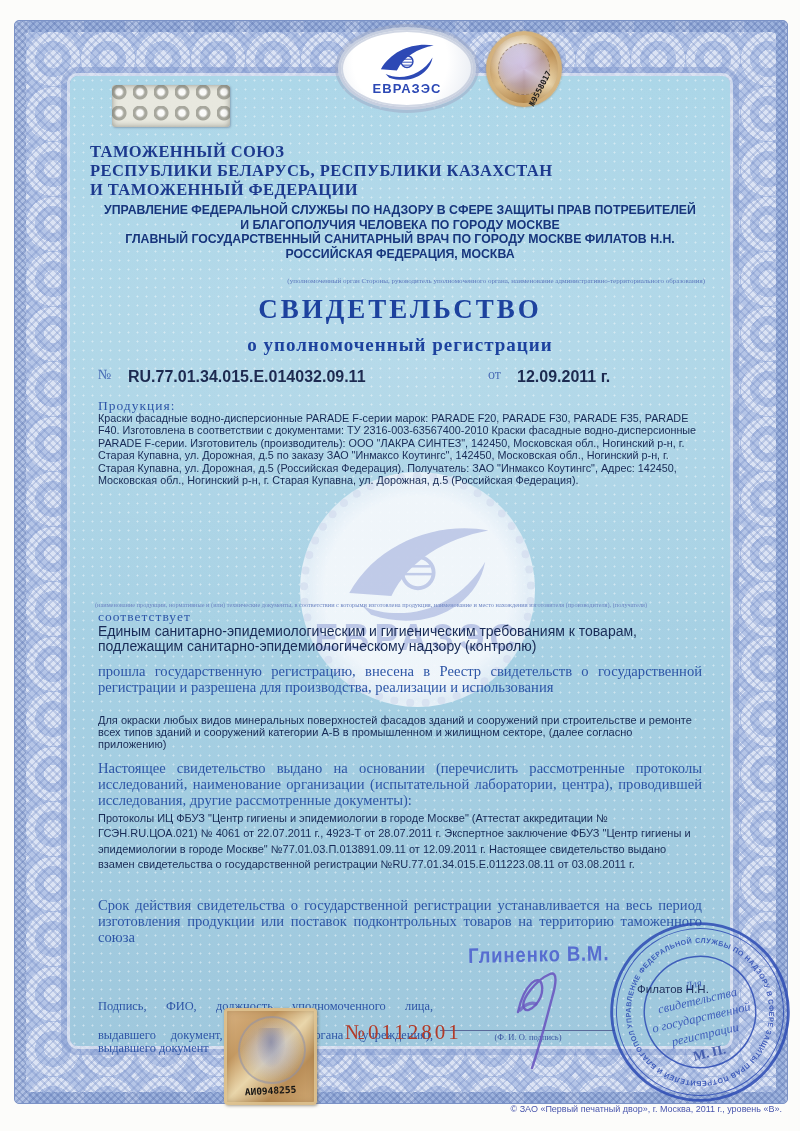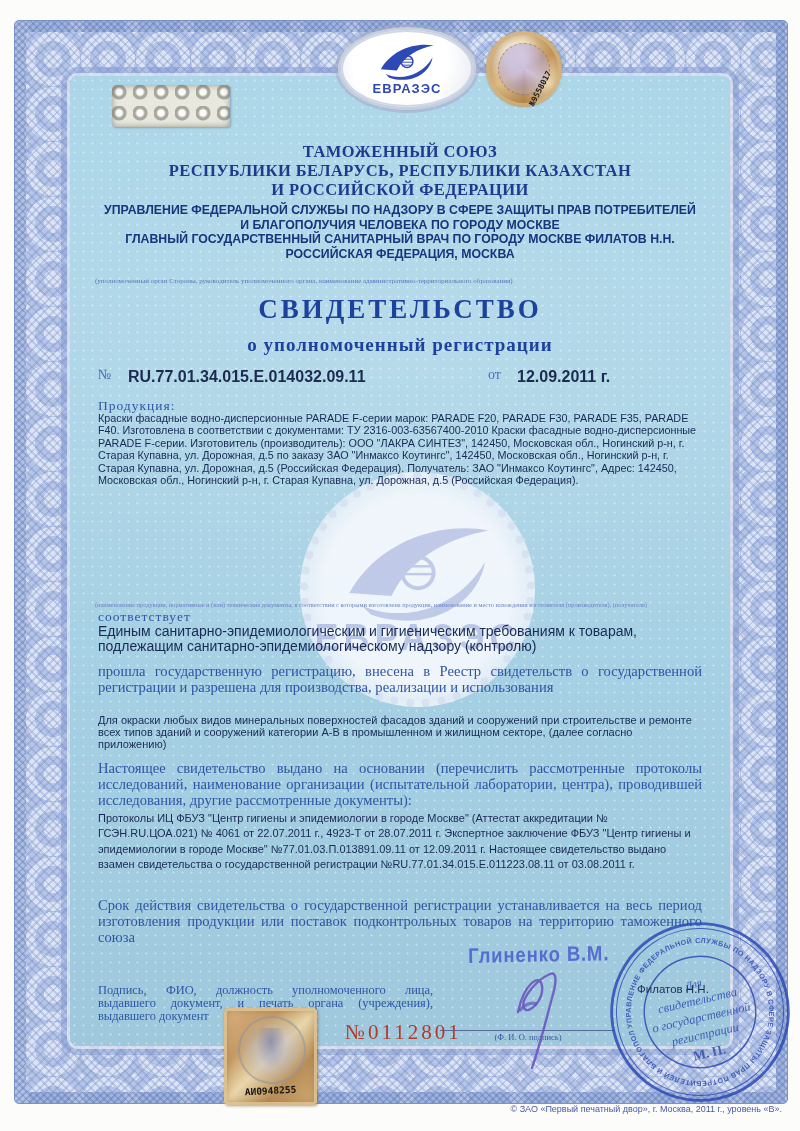--- a/index.html
+++ b/index.html
@@ -77,32 +77,32 @@
     left:112px;top:85px;width:118px;height:42px;border-radius:3px;
     background-color:#cfcfc6;
     background-image:
       radial-gradient(circle at 7px 7px, rgba(255,255,255,.9) 0 3px, rgba(150,150,140,.7) 5px 7px, rgba(235,235,226,.9) 8px 10px);
     background-size:21px 21px;
     box-shadow:inset 0 0 6px rgba(90,90,80,.6), 1px 1px 2px rgba(80,90,120,.4);
     z-index:6;
   }
 
   
-  .union-block{left:90px;top:142px;width:620px;text-align:center;z-index:5;}
+  .union-block{left:90px;top:142px;width:620px;text-align:left;z-index:5;}
   .union-line{
     font-family:"Liberation Serif",serif;font-weight:bold;font-size:16.5px;line-height:19px;
     color:#1d3a8e;letter-spacing:.4px;
   }
   .authority-block{left:100px;top:203px;width:600px;text-align:center;z-index:5;}
   .authority-line{
     font-family:"Liberation Sans",sans-serif;font-weight:bold;font-size:12.3px;line-height:14.6px;
     color:#17357c;
   }
   .header-note{
-    left:95px;top:277px;width:610px;text-align:left;
+    left:95px;top:277px;width:610px;text-align:right;
     font-family:"Liberation Serif",serif;font-size:7px;color:#5c78bc;z-index:5;
   }
 
   
   .title-main{
     left:100px;top:294px;width:600px;text-align:center;
     font-family:"Liberation Serif",serif;font-weight:bold;font-size:27px;letter-spacing:3px;
     color:#1d429e;z-index:5;
   }
   .title-sub{
@@ -147,21 +147,21 @@
   
   .registrar-stamp{
     left:468px;top:944px;
     font-family:"Liberation Sans",sans-serif;font-weight:bold;font-size:21px;color:#4f63cf;
     letter-spacing:1px;transform:scaleX(.88) rotate(-1deg);transform-origin:left top;opacity:.9;z-index:7;
   }
   .sign-caption{left:98px;top:984px;width:335px;z-index:5;}
   .sign-caption .cap-line{
     font-family:"Liberation Serif",serif;font-size:12.4px;line-height:13.1px;color:#2d55a6;
   }
-  .sign-caption .cap-line.stretch{text-align-last:justify;}
+  .sign-caption .cap-line.stretch{text-align-last:justify;margin-top:16px;}
   .sig-line{left:440px;top:1030px;width:175px;border-top:1px solid #5a6a9a;z-index:5;}
   .sig-note{
     left:448px;top:1032px;width:160px;text-align:center;
     font-family:"Liberation Serif",serif;font-size:8.5px;color:#3c56a0;z-index:5;
   }
   .official-name{
     left:637px;top:983px;font-family:"Liberation Sans",sans-serif;font-weight:normal;
     font-size:11.5px;color:#1c2c58;z-index:9;
   }
   .doc-serial{
@@ -223,21 +223,21 @@
 </div>
 
 <div class="abs holo-circle">
   <div class="holo-inner"></div>
   <div class="holo-serial-top">№9558017</div>
 </div>
 
 <div class="abs union-block">
   <div class="union-line">ТАМОЖЕННЫЙ СОЮЗ</div>
   <div class="union-line">РЕСПУБЛИКИ БЕЛАРУСЬ, РЕСПУБЛИКИ КАЗАХСТАН</div>
-  <div class="union-line">И РОССИЙСКОЙ ФЕДЕРАЦИИ</div>
+  <div class="union-line">И ТАМОЖЕННЫЙ ФЕДЕРАЦИИ</div>
 </div>
 
 <div class="abs authority-block">
   <div class="authority-line">УПРАВЛЕНИЕ ФЕДЕРАЛЬНОЙ СЛУЖБЫ ПО НАДЗОРУ В СФЕРЕ ЗАЩИТЫ ПРАВ ПОТРЕБИТЕЛЕЙ И БЛАГОПОЛУЧИЯ ЧЕЛОВЕКА ПО ГОРОДУ МОСКВЕ</div>
   <div class="authority-line">ГЛАВНЫЙ ГОСУДАРСТВЕННЫЙ САНИТАРНЫЙ ВРАЧ ПО ГОРОДУ МОСКВЕ ФИЛАТОВ Н.Н.</div>
   <div class="authority-line">РОССИЙСКАЯ ФЕДЕРАЦИЯ, МОСКВА</div>
 </div>
 
 <div class="abs header-note">(уполномоченный орган Стороны, руководитель уполномоченного органа, наименование административно-территориального образования)</div>
 

